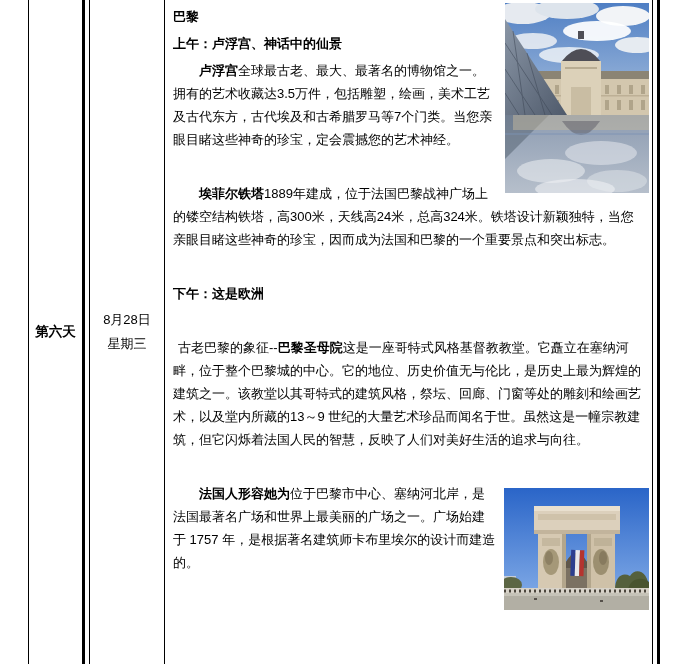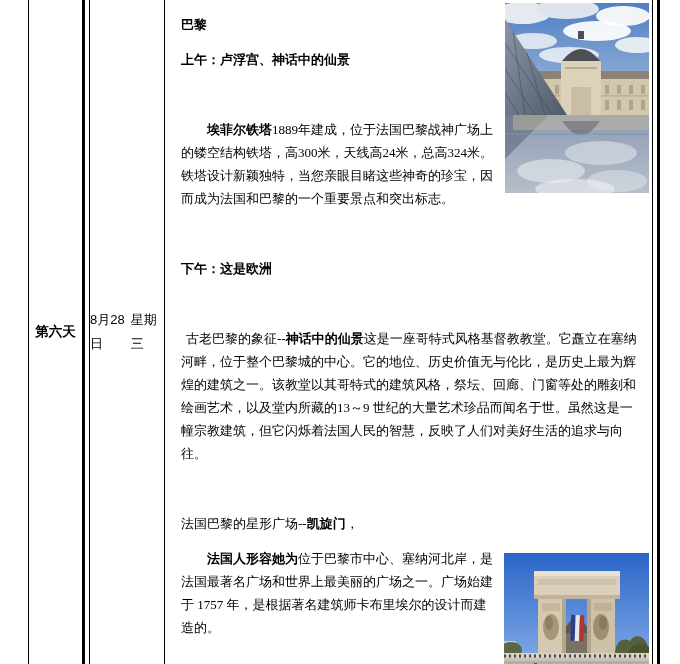--- a/index.html
+++ b/index.html
@@ -19,30 +19,30 @@
   .vl-e{left:652px;width:1px;}
   .vl-f{left:657px;width:3px;}
 
   .day-cell{
     position:absolute;left:29px;width:53px;top:0;height:100%;
     display:flex;align-items:center;justify-content:center;
     font-size:13.5px;font-weight:bold;
   }
   .date-cell{
     position:absolute;left:90px;width:74px;top:0;height:100%;
-    display:flex;flex-direction:row;align-items:center;justify-content:center;
+    display:flex;flex-direction:column;align-items:center;justify-content:center;
     font-size:13px;line-height:24px;
   }
   .content-cell{
     position:absolute;left:165px;width:487px;top:0;height:100%;
     box-sizing:border-box;
     padding:1px 3px 0 4px;
     font-size:13px;line-height:23px;
   }
-  .content-cell p{margin:12px;padding:0;font-family:Liberation Serif, serif;}
+  .content-cell p{margin:4px;padding:0;}
   .h{font-weight:bold;}
   .blank{height:23px;}
   .indent2{text-indent:2em;}
   .indent05{text-indent:5px;}
   figure{margin:0;padding:0;}
   .photo-louvre{
     float:right;width:144px;height:190px;
     margin:2px 0 8px 8px;
   }
   .photo-arc{
@@ -144,37 +144,37 @@
         <ellipse cx="46" cy="168" rx="34" ry="12" fill="#e8ebef" opacity="0.6"></ellipse>
         <ellipse cx="112" cy="178" rx="30" ry="11" fill="#d6dbe2" opacity="0.65"></ellipse>
         <ellipse cx="70" cy="186" rx="40" ry="10" fill="#eef0f3" opacity="0.6"></ellipse>
         <rect x="0" y="130" width="144" height="2" fill="#7d93b4" opacity="0.45"></rect>
       </svg>
     </figure>
 
     <p class="h">巴黎</p>
     <p class="h">上午：卢浮宫、神话中的仙景</p>
 
+    <p class="indent2"><b>卢浮宫</b><span>全球最古老、最大、最著名的博物馆之一。拥有的艺术收藏达3.5万件，包括雕塑，绘画，美术工艺及古代东方，古代埃及和古希腊罗马等7个门类。当您亲眼目睹这些神奇的珍宝，定会震撼您的艺术神经。</span></p>
 
     <p class="blank"></p>
 
     <p class="indent2"><b>埃菲尔铁塔</b><span>1889年建成，位于法国巴黎战神广场上的镂空结构铁塔，高300米，天线高24米，总高324米。铁塔设计新颖独特，当您亲眼目睹这些神奇的珍宝，因而成为法国和巴黎的一个重要景点和突出标志。</span></p>
 
     <p class="blank"></p>
 
     <p class="h">下午：这是欧洲</p>
 
     <p class="blank"></p>
 
-    <p class="indent05"><span>古老巴黎的象征--</span><b>神话中的仙景</b><span>这是一座哥特式风格基督教教堂。它矗立在塞纳河畔，位于整个巴黎城的中心。它的地位、历史价值无与伦比，是历史上最为辉煌的建筑之一。该教堂以其哥特式的建筑风格，祭坛、回廊、门窗等处的雕刻和绘画艺术，以及堂内所藏的13～9 世纪的大量艺术珍品而闻名于世。虽然这是一幢宗教建筑，但它闪烁着法国人民的智慧，反映了人们对美好生活的追求与向往。</span></p>
-
-    <p class="blank"></p>
-
-
-    <p><span>法国巴黎的星形广场--</span><b>凯旋门</b><span>，</span></p>
+    <p class="indent05"><span>古老巴黎的象征--</span><b>巴黎圣母院</b><span>这是一座哥特式风格基督教教堂。它矗立在塞纳河畔，位于整个巴黎城的中心。它的地位、历史价值无与伦比，是历史上最为辉煌的建筑之一。该教堂以其哥特式的建筑风格，祭坛、回廊、门窗等处的雕刻和绘画艺术，以及堂内所藏的13～9 世纪的大量艺术珍品而闻名于世。虽然这是一幢宗教建筑，但它闪烁着法国人民的智慧，反映了人们对美好生活的追求与向往。</span></p>
+
+    <p class="blank"></p>
+
+
 
 
     <figure class="photo-arc">
       <svg viewBox="0 0 145 122" width="145" height="122" aria-hidden="true">
         <defs>
           <linearGradient id="asky" x1="0" y1="0" x2="0" y2="1">
             <stop offset="0" stop-color="#2a65c8"></stop>
               <stop offset="1" stop-color="#7fa9e6"></stop>
           </linearGradient>
         </defs>

